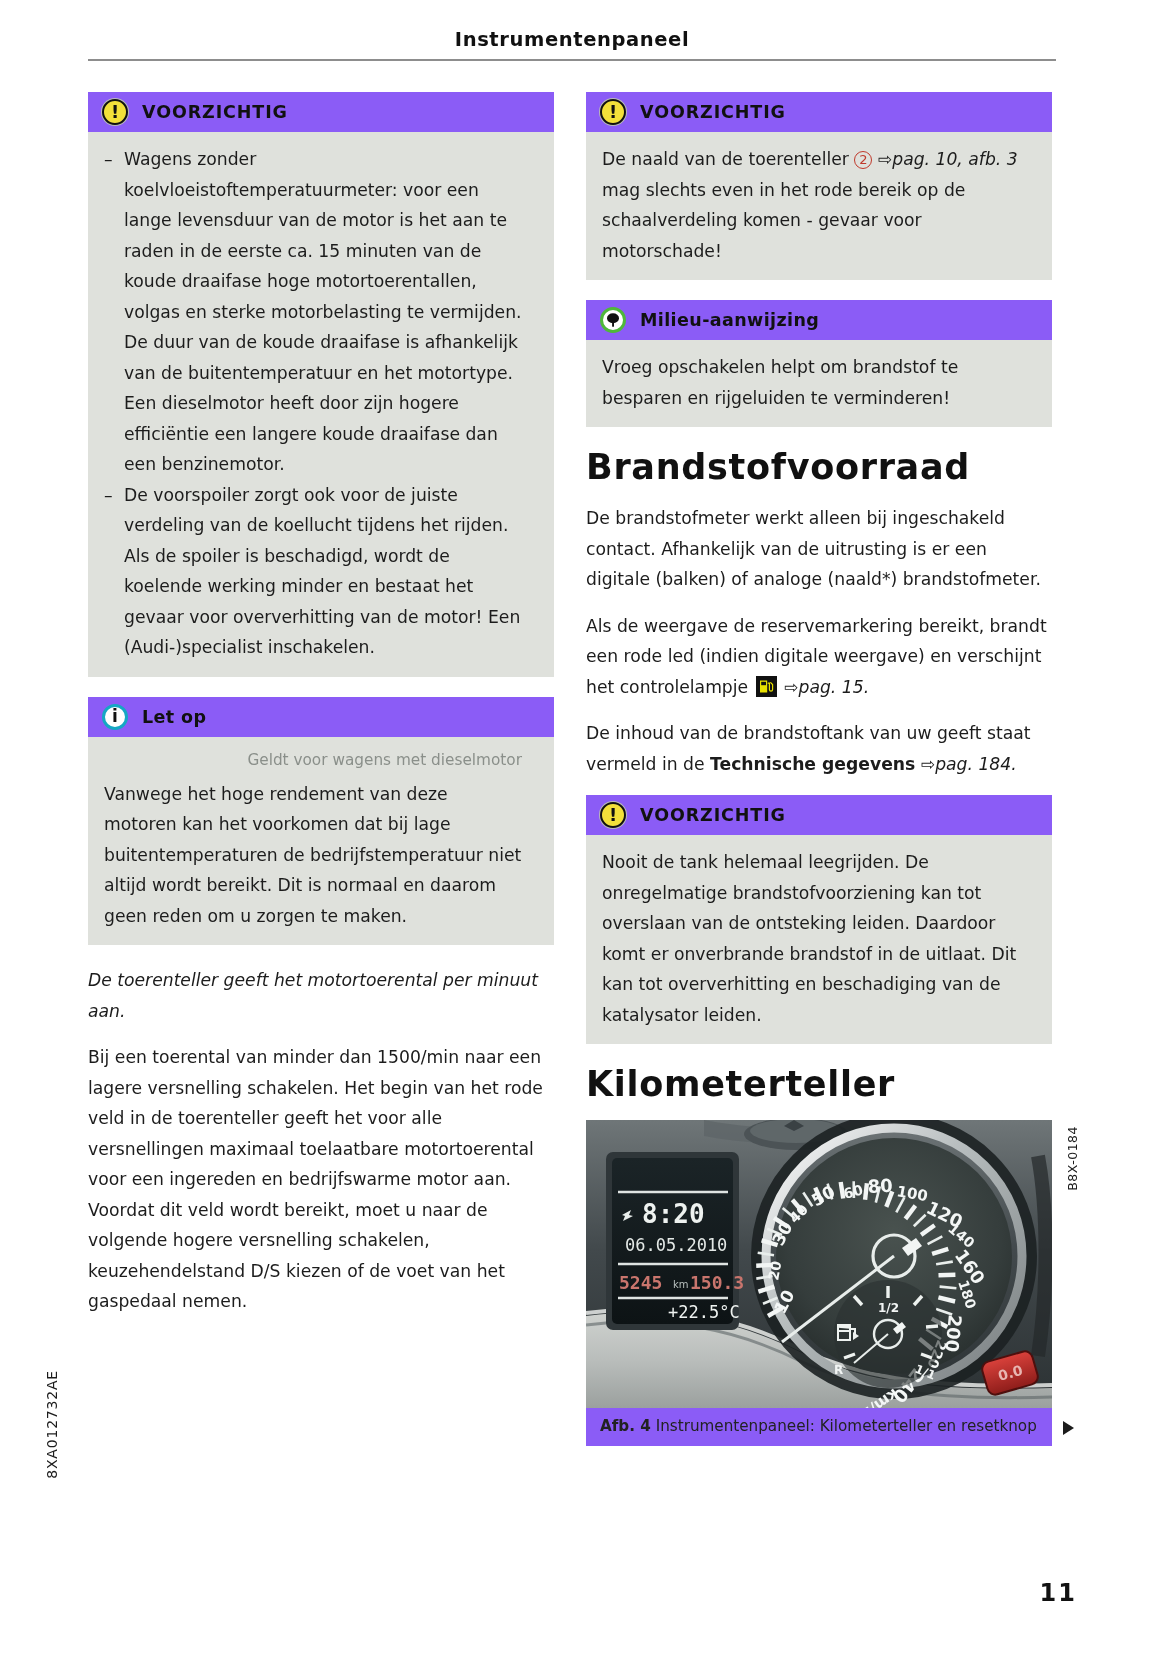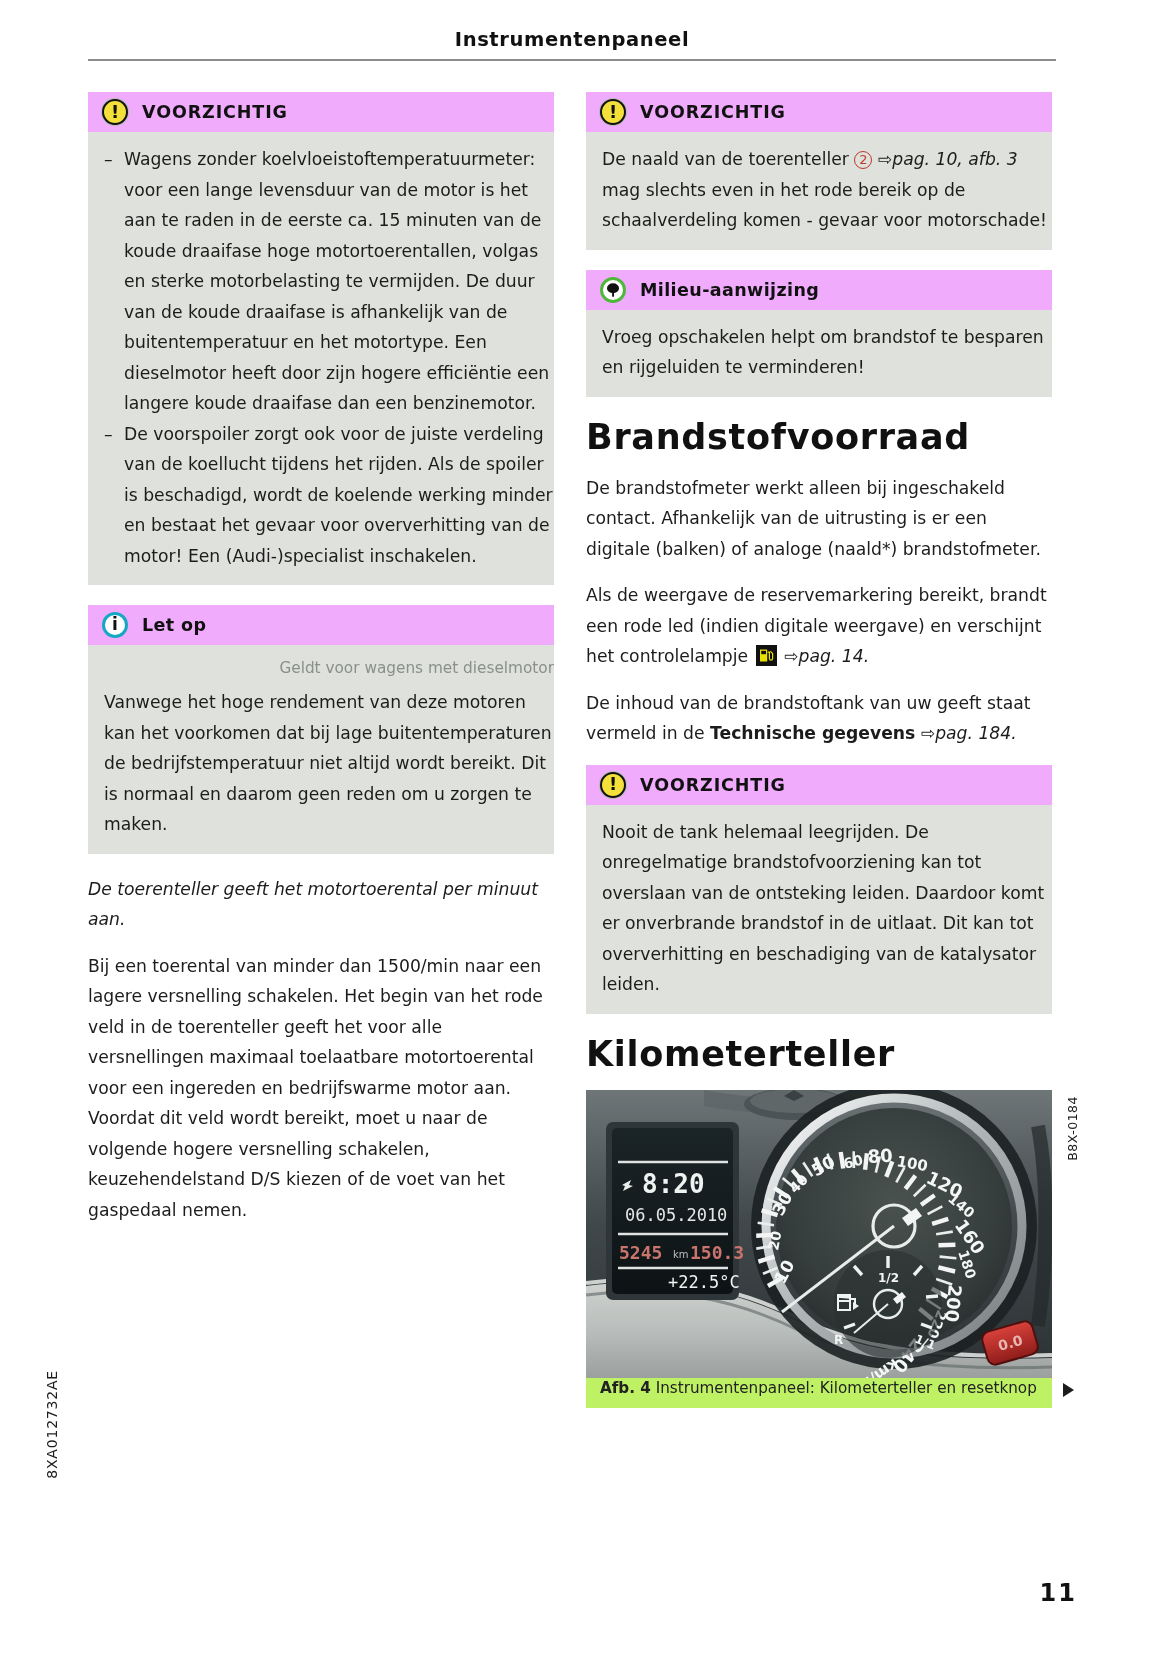--- a/index.html
+++ b/index.html
@@ -38,37 +38,37 @@
   .col {
     position: absolute;
     width: 466px;
   }
   .col-left  { left: 88px;  top: 92px; }
   .col-right { left: 586px; top: 92px; }
 
   
   .notebox { margin-bottom: 20px; }
   .notebox .nb-head {
-    background: #f0abfc;
+    background: #8b5cf6;
     height: 40px;
     display: flex;
     align-items: center;
     padding-left: 14px;
     gap: 14px;
   }
   .notebox .nb-title {
     font-size: 17.5px;
     font-weight: bold;
     color: #111;
     letter-spacing: 0.4px;
   }
   .notebox .nb-title.caps { letter-spacing: 0.9px; }
   .notebox .nb-body {
     background: #dfe1dc;
-    padding: 12px 0 14px 16px;
+    padding: 12px 32px 14px 16px;
     font-size: 17.2px;
     line-height: 30.5px;
     color: #1c1c1c;
   }
   .notebox .nb-sub {
     color: #8a8f8a;
     font-size: 15.3px;
     line-height: 22px;
     margin-bottom: 8px;
     text-align: right;
@@ -175,22 +175,22 @@
   
   .figure { margin-top: 4px; position: relative; }
   .fig-img {
     width: 466px;
     height: 288px;
     background: #c8c9c4;
     position: relative;
     overflow: hidden;
   }
   .fig-cap {
-    background: #bef264;
-    padding: 0 12px 10px 14px;
+    background: #8b5cf6;
+    padding: 8px 12px 10px 14px;
     font-size: 15.2px;
     color: #222;
     line-height: 20px;
   }
   .fig-cap .cap-no { font-weight: bold; }
   .fig-arrow {
     position: absolute;
     right: -22px;
     bottom: 11px;
     width: 0; height: 0;
@@ -298,21 +298,21 @@
       <p>Vroeg opschakelen helpt om brandstof te besparen en rijgeluiden te verminderen!</p>
     </div>
   </div>
 
   <h2 class="sec-title">Brandstofvoorraad</h2>
   <p class="body">De brandstofmeter werkt alleen bij ingeschakeld contact. Afhankelijk van de uitrusting is er een digitale (balken) of analoge (naald*) brandstofmeter.</p>
   <p class="body"><span>Als de weergave de reservemarkering bereikt, brandt een rode led (indien digitale weergave) en verschijnt het controlelampje </span><span class="fuel-chip"><svg viewBox="0 0 17 17" aria-hidden="true">
           <path d="M2 2.5h7.2v12H2z" fill="#e8e000"></path>
           <path d="M3.2 3.8h4.8v3.4H3.2z" fill="#111"></path>
           <path d="M10.2 5.2h1.2v6.3c0 .9.7 1.6 1.6 1.6s1.6-.7 1.6-1.6V6.6l-1.9-2" stroke="#e8e000" stroke-width="1.2" fill="none" stroke-linecap="round"></path>
-        </svg></span> <span class="arrow-ref">⇨</span><span class="ital">pag. 14.</span></p>
+        </svg></span> <span class="arrow-ref">⇨</span><span class="ital">pag. 15.</span></p>
   <p class="body"><span>De inhoud van de brandstoftank van uw geeft staat vermeld in de </span><span class="bold">Technische gegevens</span> <span class="arrow-ref">⇨</span><span class="ital">pag. 184.</span></p>
 
   <div class="notebox">
     <div class="nb-head">
       <span class="icon-circle icon-warn"></span>
       <span class="nb-title caps">VOORZICHTIG</span>
     </div>
     <div class="nb-body">
       <p>Nooit de tank helemaal leegrijden. De onregelmatige brandstofvoorziening kan tot overslaan van de ontsteking leiden. Daardoor komt er onverbrande brandstof in de uitlaat. Dit kan tot oververhitting en beschadiging van de katalysator leiden.</p>
     </div>

